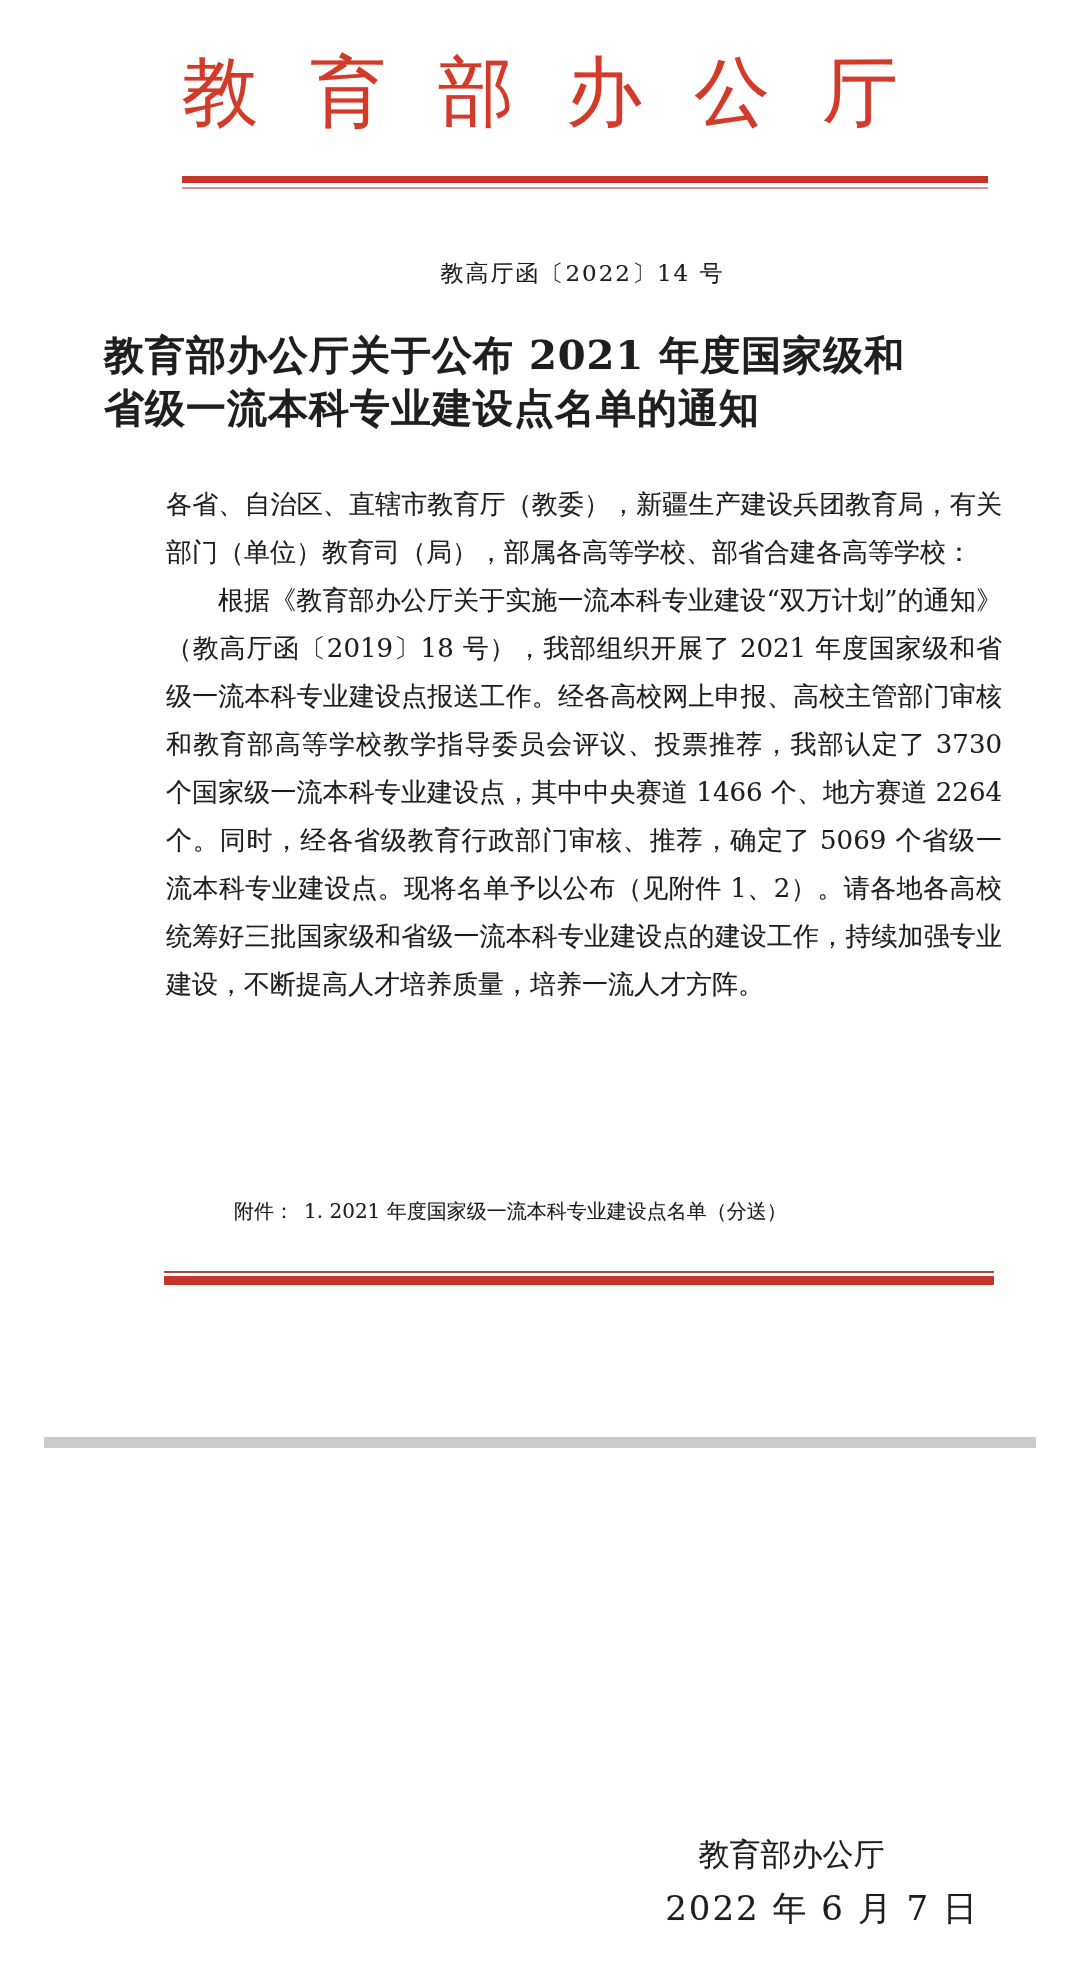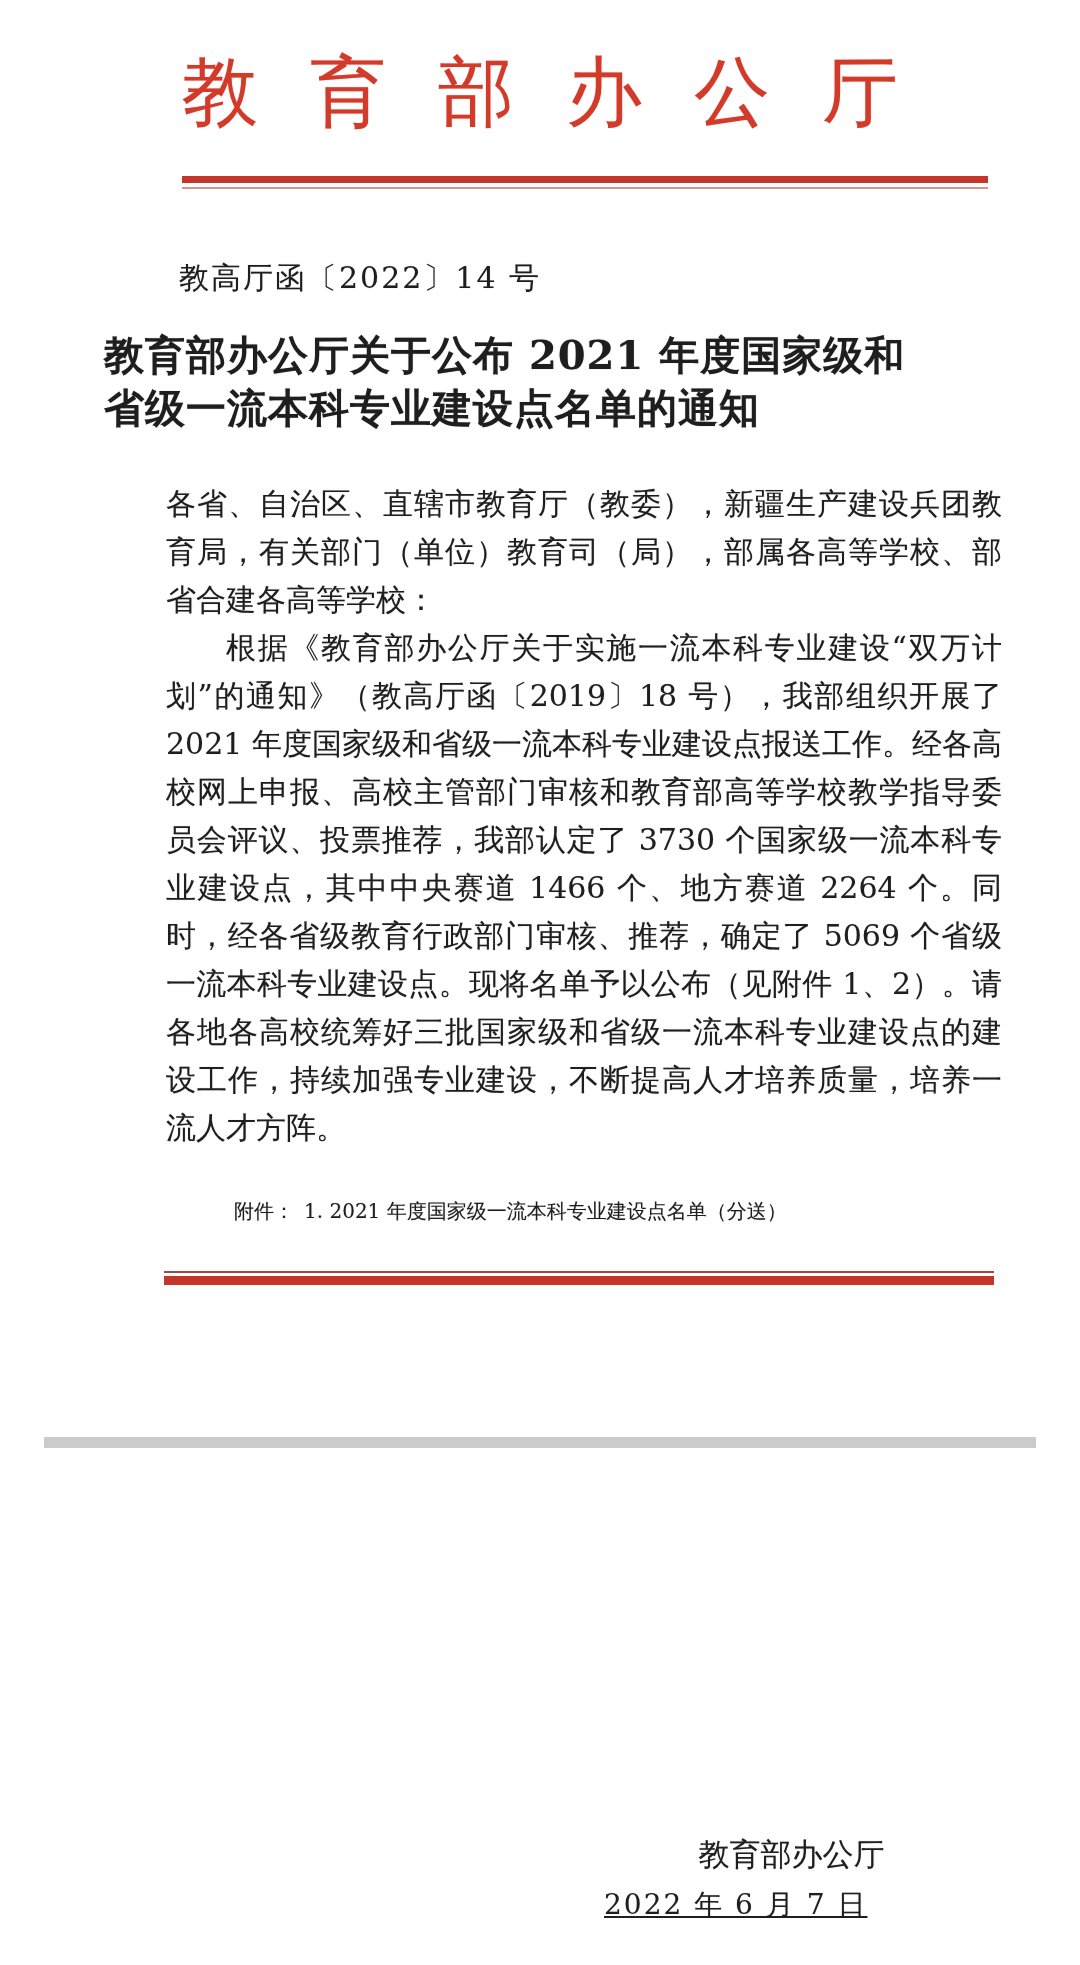--- a/index.html
+++ b/index.html
@@ -37,45 +37,45 @@
     text-shadow: 0 0 1px rgba(210, 59, 42, 0.45);
   }
   
   .rule-top { position: absolute; top: 176px; left: 138px; width: 806px; }
   .rule-top .bar-thick { height: 7px; background: var(--sep-red); }
   .rule-top .bar-thin { height: 2px; background: var(--sep-red-light); margin-top: 4px; }
 
   .doc-number {
     position: absolute;
     top: 258px;
-    left: 135px;
+    left: 122px;
     width: 833px;
-    text-align: left;
-    font-size: 30px;
+    text-align: center;
+    font-size: 23px;
     letter-spacing: 2px;
     text-shadow: 0 0 1px rgba(0,0,0,0.3);
   }
   .notice-title {
     position: absolute;
     top: 328px;
     left: 60px;
     width: 980px;
     text-align: left;
     font-size: 40px;
     font-weight: bold;
     line-height: 53px;
     letter-spacing: 1px;
     text-shadow: 0 0 1px rgba(0,0,0,0.4);
   }
   .body-text {
     position: absolute;
     top: 480px;
     left: 122px;
     width: 836px;
-    font-size: 30px;
+    font-size: 26px;
     line-height: 48px;
     text-align: justify;
     text-shadow: 0 0 1px rgba(0,0,0,0.3);
   }
   .body-text p { margin: 0; }
   .body-text p.indented { text-indent: 2em; }
 
   .attachment-line {
     position: absolute;
     top: 1198px;
@@ -109,25 +109,24 @@
     width: 375px;
     text-align: center;
     font-size: 31px;
     text-shadow: 0 0 1px rgba(0,0,0,0.3);
   }
   .date-block {
     position: absolute;
     top: 1886px;
     left: 560px;
     width: 375px;
-    text-align: left;
-    font-size: 28px;
+    text-align: right;
+    font-size: 34px;
     letter-spacing: 2px;
     text-shadow: 0 0 1px rgba(0,0,0,0.3);
-    text-decoration: underline;
   }
 </style>
 </head>
 <body>
 
 <div class="page">
 
   <div class="agency-header">教育部办公厅</div>
 
   <div class="rule-top">

